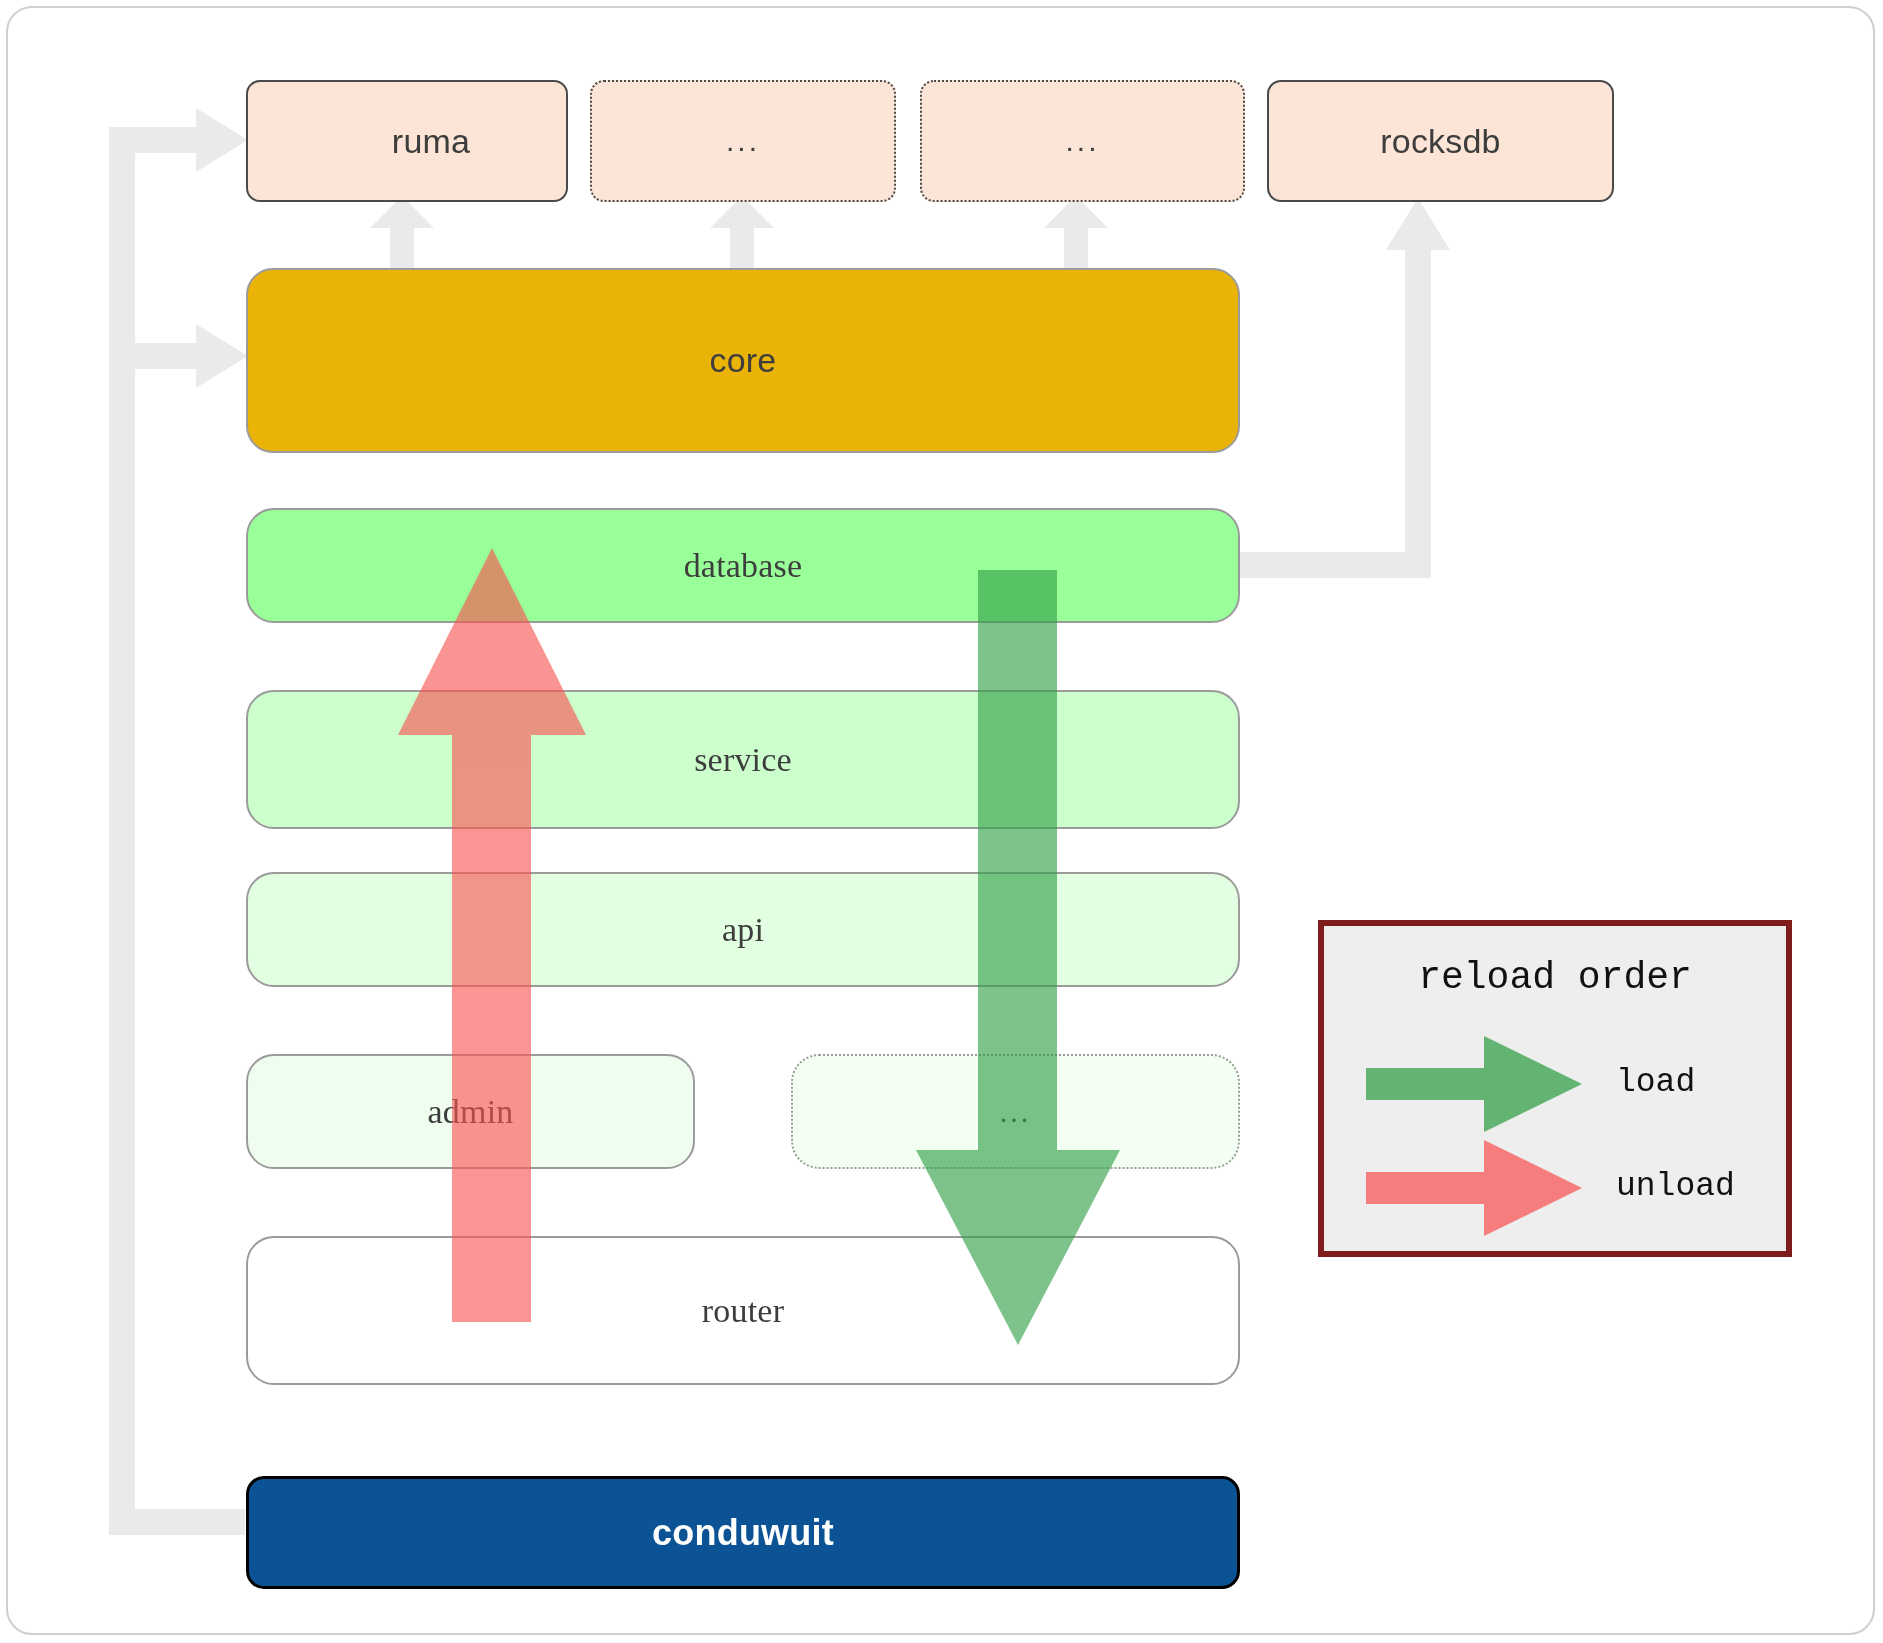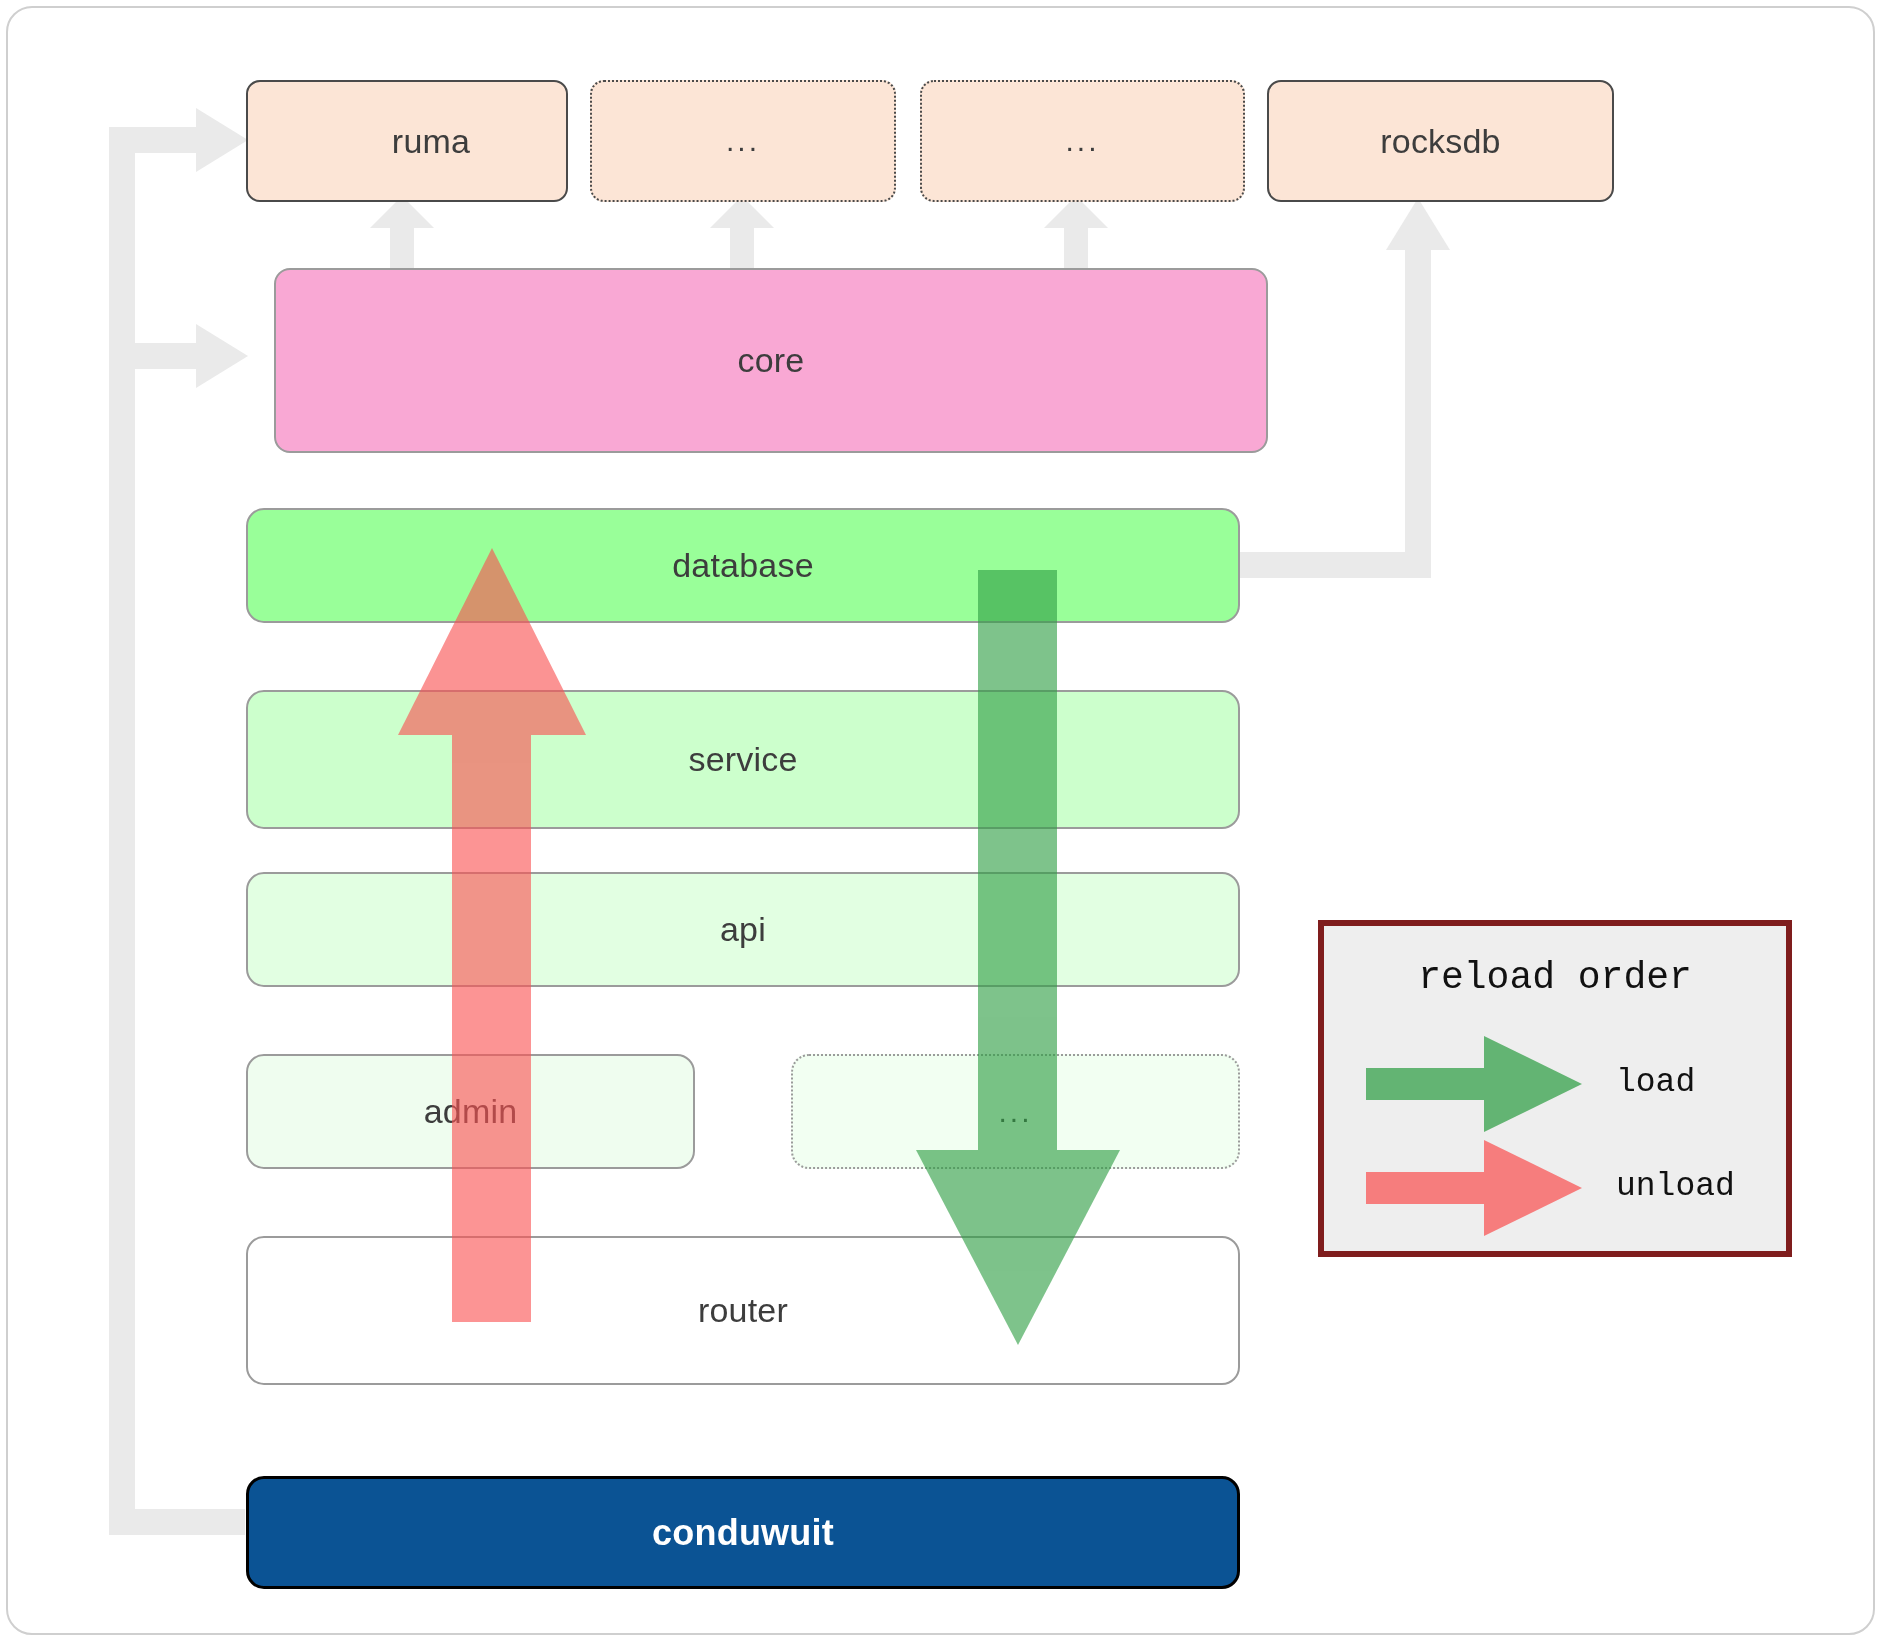--- a/index.html
+++ b/index.html
@@ -56,29 +56,29 @@
   .dep {
     background: #fce5d6;
     border: 2.5px solid #4a4a4a;
     height: 122px;
     top: 80px;
   }
   .dep.dotted { border: 2.5px dotted #4a4a4a; }
 
   
   .core-box {
-    background: #f9a8d4;
+    background: #eab308;
     border: 2px solid #9b9b9b;
-    border-radius: 16px;
-    margin-left: 28px;
+    border-radius: 27px;
   }
   
   .stack-box {
     border: 2px solid #9b9b9b;
-    border-radius: 18px;
+    border-radius: 28px;
+    font-family: Liberation Serif, serif;
   }
   .stack-box.dotted { border: 2px dotted #9b9b9b; }
 
   .conduwuit-box {
     background: #0b5394;
     border: 3px solid #000000;
     border-radius: 18px;
     color: #ffffff;
     font-weight: bold;
     font-size: 36px;

